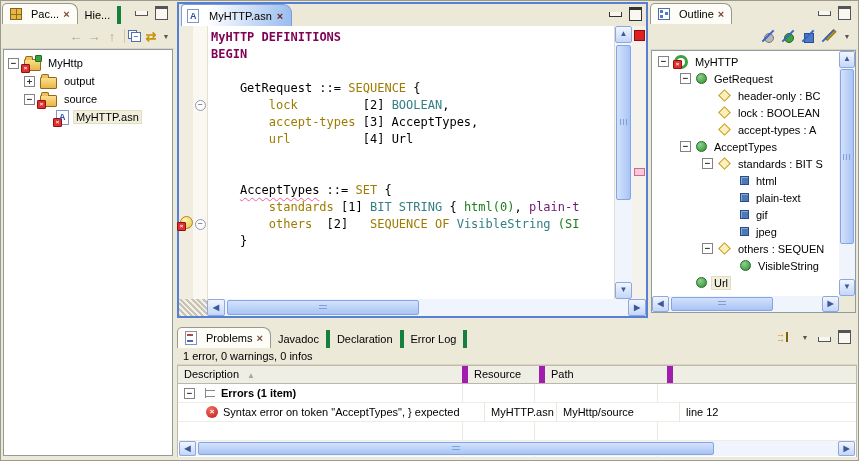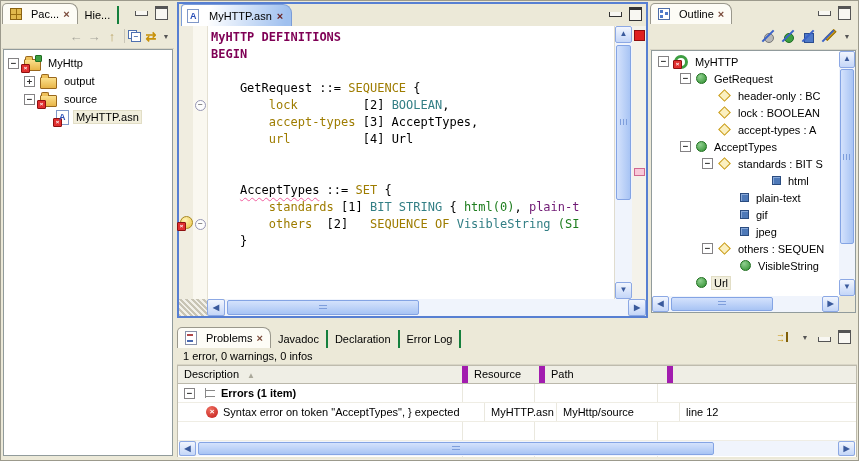--- a/index.html
+++ b/index.html
@@ -4,21 +4,21 @@
 <style>
   html,body{margin:0;padding:0}
   #app{position:relative;width:859px;height:461px;background:#ECE9D8;
        font:11px "Liberation Sans",sans-serif;color:#000;overflow:hidden;
        box-shadow:inset 0 0 0 1px #9C9A8C}
   
   .tabrow{position:relative;height:22px;display:flex;align-items:flex-end}
   .vtab{display:flex;align-items:center;gap:4px;height:20px;padding:0 7px;cursor:default}
   .vtab.active{background:#FDFCF6;border:1px solid #9A988C;border-bottom:none;
                border-radius:5px 8px 0 0}
-  .vtab.inactive{border-right:2px solid #15803d;height:18px}
+  .vtab.inactive{border-right:4px solid #15803d;height:18px}
   .closex{color:#7A4A3A;font-weight:bold;font-size:11px;line-height:10px}
   .closex::before{content:"×"}
   .minmax{position:absolute;top:4px;display:flex;gap:7px}
   .minbtn{width:11px;height:4px;border:1px solid #555;border-top:none;background:#F8F7F2;margin-top:5px}
   .maxbtn{width:11px;height:10px;border:1px solid #555;border-top:3px solid #555;background:#F8F7F2}
   .expander{width:9px;height:9px;flex:none;border:1px solid #848284;background:#fff;
             font:bold 9px/8px "DejaVu Sans Mono",monospace;text-align:center;color:#333;margin-right:5px}
   .exp-sp{width:16px;flex:none}
   .tree-row{display:flex;align-items:center;height:18px;white-space:nowrap}
   .tlabel{padding:0 2px}
@@ -330,21 +330,21 @@
           <div class="tree-row" data-name="tree-item-accepttypes" style="padding-left: 28px;">
             <span class="expander" data-name="expander">−</span>
             <span class="ticon ic-type" data-name="type-icon"></span>
             <span class="tlabel" data-name="tree-item-label">AcceptTypes</span>
           </div>
           <div class="tree-row" data-name="tree-item-standards-bit-s" style="padding-left: 50px;">
             <span class="expander" data-name="expander">−</span>
             <span class="ticon ic-field" data-name="field-icon"></span>
             <span class="tlabel" data-name="tree-item-label">standards : BIT S</span>
           </div>
-          <div class="tree-row" data-name="tree-item-html" style="padding-left: 72px; margin-left: 32px;">
+          <div class="tree-row" data-name="tree-item-html" style="padding-left: 72px;">
             <span class="exp-sp"></span>
             <span class="ticon ic-bit" data-name="bit-icon"></span>
             <span class="tlabel" data-name="tree-item-label">html</span>
           </div>
           <div class="tree-row" data-name="tree-item-plain-text" style="padding-left: 72px;">
             <span class="exp-sp"></span>
             <span class="ticon ic-bit" data-name="bit-icon"></span>
             <span class="tlabel" data-name="tree-item-label">plain-text</span>
           </div>
           <div class="tree-row" data-name="tree-item-gif" style="padding-left: 72px;">

